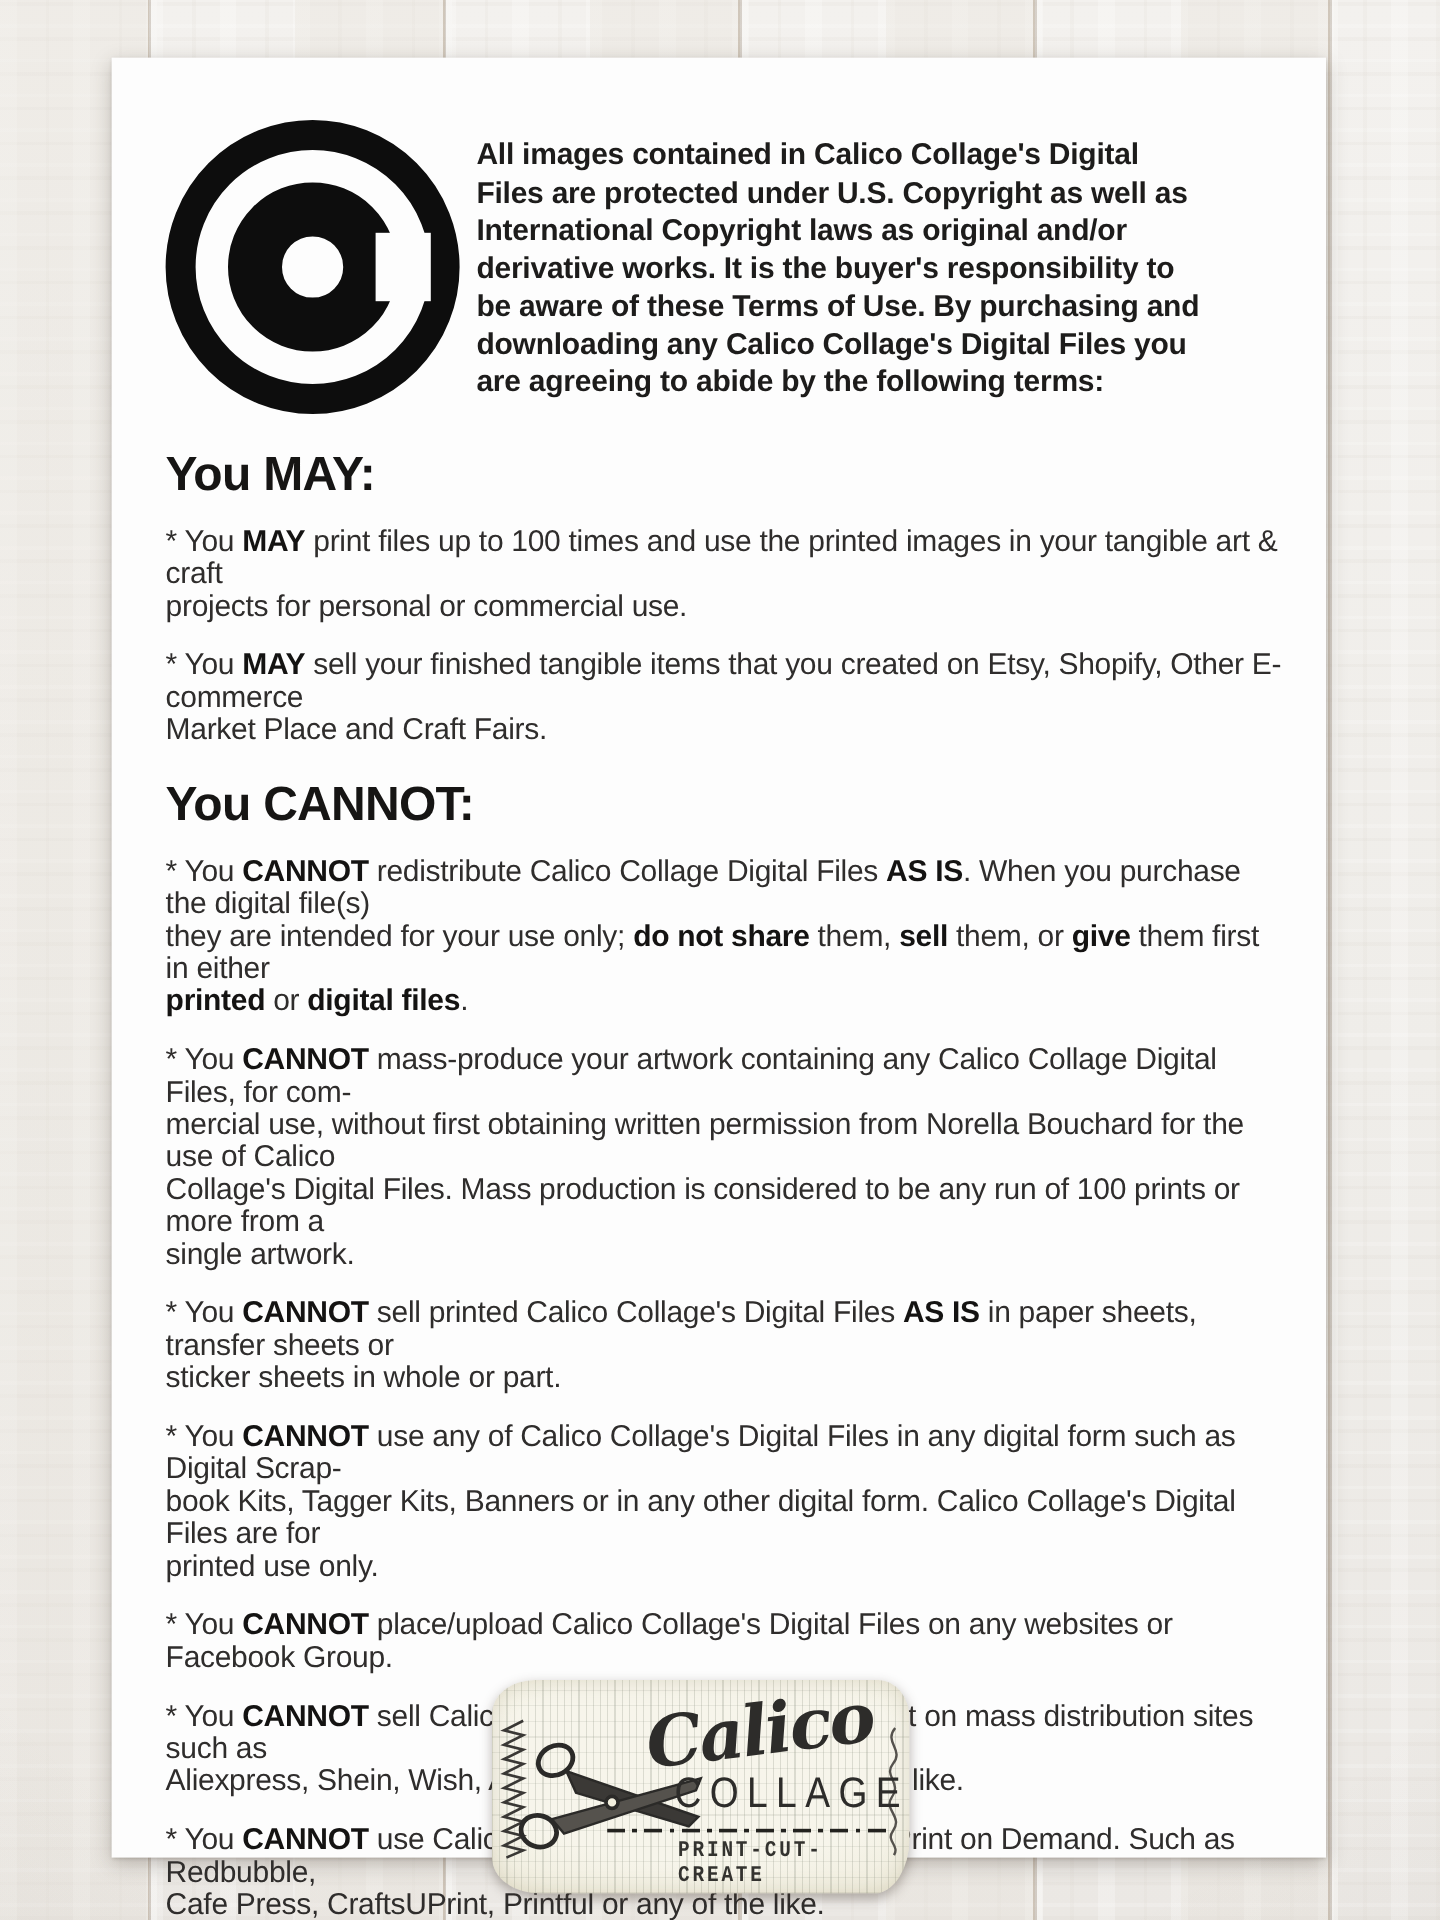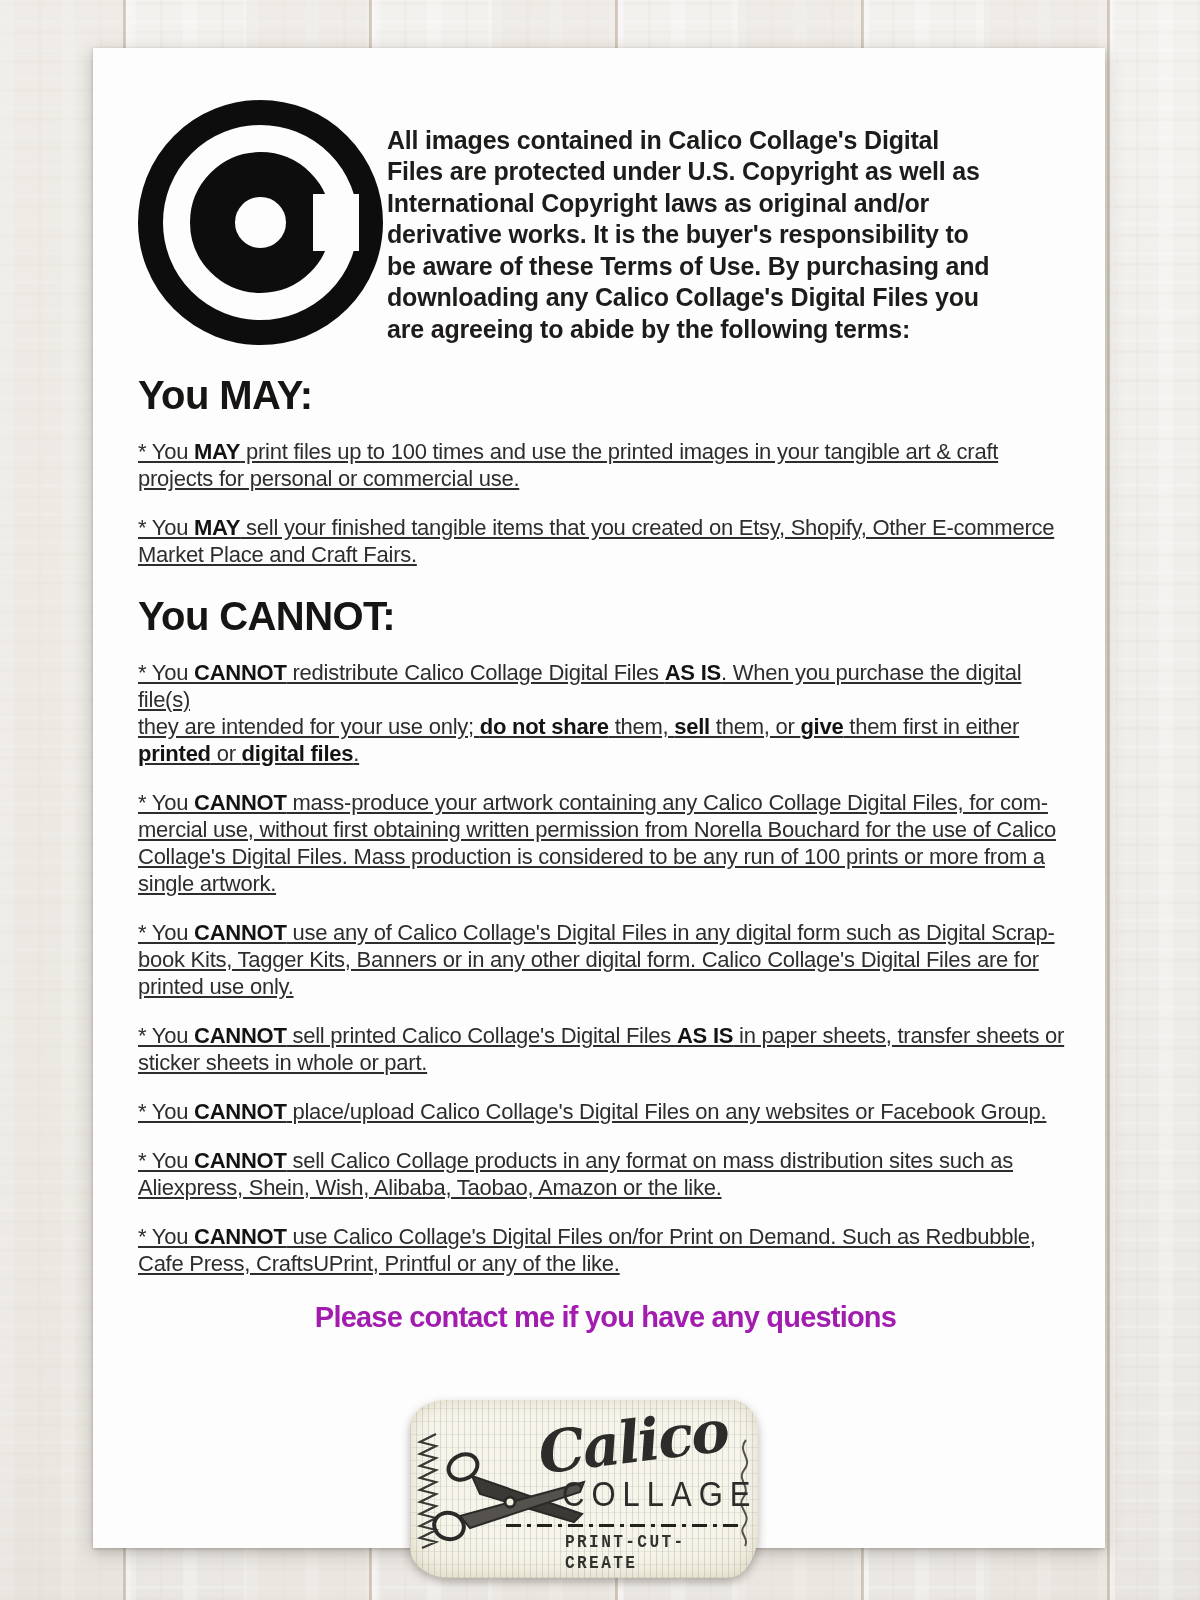--- a/index.html
+++ b/index.html
@@ -30,21 +30,21 @@
   .wood::after{ 
     content:"";position:absolute;inset:0;
     background:radial-gradient(120% 100% at 50% 42%,rgba(0,0,0,0) 62%,rgba(90,80,70,.10) 100%);
   }
   .page{
     position:absolute;left:93px;top:48px;width:1012px;height:1500px;
     background:#fdfdfd;
     box-shadow:0 5px 16px rgba(60,50,40,.28), 0 1px 3px rgba(60,50,40,.25);
   }
   .content{padding:50px 32px 0 45px;color:#2e2c2b;}
-  .header-row{display:flex;gap:4px;align-items:flex-end;}
+  .header-row{display:flex;gap:14px;align-items:center;}
   
   .csym{position:relative;flex:0 0 auto;width:245px;height:245px;margin-top:2px;}
   .csym-outer{
     position:absolute;inset:0;border:25px solid #0d0d0d;border-radius:50%;
     box-sizing:border-box;
   }
   .csym-inner{
     position:absolute;left:52px;top:52px;width:141px;height:141px;
     border:45px solid #0d0d0d;border-radius:50%;box-sizing:border-box;
   }
@@ -54,22 +54,22 @@
   .intro{
     margin-top:6px;font-size:25px;line-height:31.5px;font-weight:700;
     letter-spacing:-.2px;color:#1d1c1b;white-space:pre-line;max-width:712px;
   }
   h2.sec{
     font-size:40px;line-height:1.12;font-weight:700;color:#161514;
     letter-spacing:-.6px;margin:28px 0 20px;
   }
   h2.sec.cannot{margin-top:26px;}
   .para{
-    font-size:22px;line-height:27px;margin:0 0 22px;white-space:pre-line;
-    letter-spacing:-.25px;color:#2f2d2c;text-decoration:underline;
+    font-size:25px;line-height:27px;margin:0 0 22px;white-space:pre-line;
+    letter-spacing:-.25px;color:#2f2d2c;
   }
   .para b{font-weight:700;color:#141312;}
   .contact{
     font-size:29px;font-weight:800;letter-spacing:-.8px;color:#a21caf;
     text-align:center;margin:24px 0 0;line-height:1.15;
   }
   
   .scrap{
     position:absolute;left:317px;top:1352px;width:348px;height:178px;
     background-color:#f2efde;
@@ -134,25 +134,25 @@
 Market Place and Craft Fairs.</span></p>
 
     <h2 class="sec cannot">You CANNOT:</h2>
     <p class="para"><span>* You </span><b>CANNOT</b><span> redistribute Calico Collage Digital Files </span><b>AS IS</b><span>. When you purchase the digital file(s)
 they are intended for your use only; </span><b>do not share</b><span> them, </span><b>sell</b><span> them, or </span><b>give</b><span> them first in either
 </span><b>printed</b><span> or </span><b>digital files</b><span>.</span></p>
     <p class="para"><span>* You </span><b>CANNOT</b><span> mass-produce your artwork containing any Calico Collage Digital Files, for com-
 mercial use, without first obtaining written permission from Norella Bouchard for the use of Calico
 Collage's Digital Files. Mass production is considered to be any run of 100 prints or more from a
 single artwork.</span></p>
+    <p class="para"><span>* You </span><b>CANNOT</b><span> sell printed Calico Collage's Digital Files </span><b>AS IS</b><span> in paper sheets, transfer sheets or
+sticker sheets in whole or part.</span></p>
     <p class="para"><span>* You </span><b>CANNOT</b><span> use any of Calico Collage's Digital Files in any digital form such as Digital Scrap-
 book Kits, Tagger Kits, Banners or in any other digital form. Calico Collage's Digital Files are for
 printed use only.</span></p>
-    <p class="para"><span>* You </span><b>CANNOT</b><span> sell printed Calico Collage's Digital Files </span><b>AS IS</b><span> in paper sheets, transfer sheets or
-sticker sheets in whole or part.</span></p>
     <p class="para"><span>* You </span><b>CANNOT</b><span> place/upload Calico Collage's Digital Files on any websites or Facebook Group.</span></p>
     <p class="para"><span>* You </span><b>CANNOT</b><span> sell Calico Collage products in any format on mass distribution sites such as
 Aliexpress, Shein, Wish, Alibaba,  Taobao, Amazon or the like.</span></p>
     <p class="para"><span>* You </span><b>CANNOT</b><span> use Calico Collage's Digital Files on/for Print on Demand. Such as Redbubble,
 Cafe Press, CraftsUPrint, Printful or any of the like.</span></p>
 
     <div class="contact">Please contact me if you have any questions</div>
   </div>
 
   <div class="scrap">

